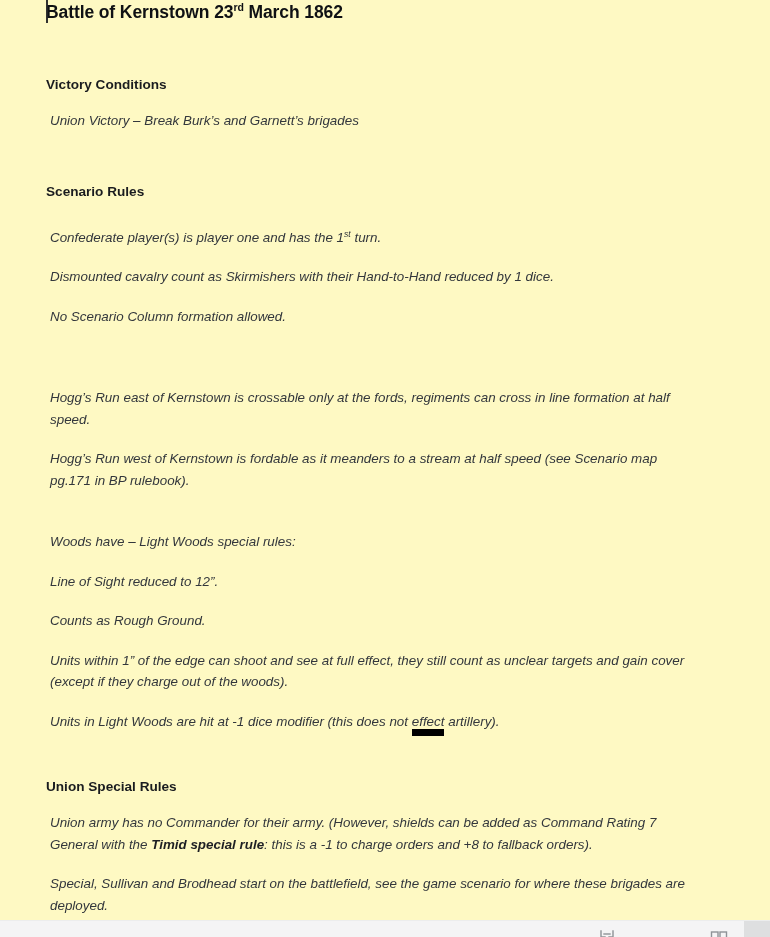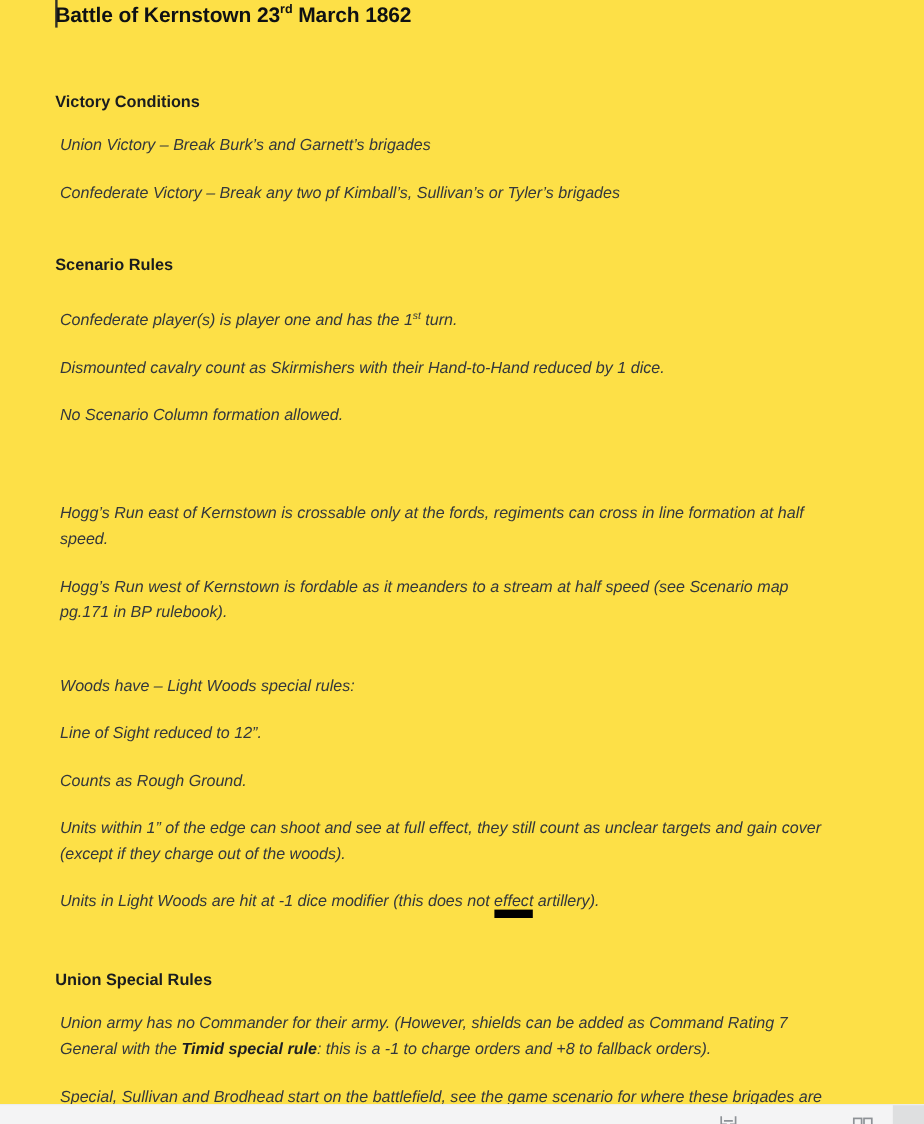--- a/index.html
+++ b/index.html
@@ -15,21 +15,21 @@
     position: relative;
     font-family: "Liberation Sans", sans-serif;
     -webkit-font-smoothing: antialiased;
   }
 
   .doc-page {
     position: absolute;
     left: 0; top: 0;
     width: 770px;
     height: 920px;
-    background: #fde047;
+    background: #fef9c3;
     box-sizing: border-box;
     padding: 0 72px 0 46px;
     overflow: hidden;
   }
 
   .caret {
     position: absolute;
     left: 46px;
     top: 0px;
     width: 1.6px;
@@ -141,21 +141,20 @@
 
   <h1 class="doc-title"><span></span><span title="Battle of Kernstown 23"><span>Battle of Kernstown 23</span><sup>rd</sup><span> March 1862</span></span></h1>
 
   <div class="gap-title-to-vc"></div>
 
   <div>
     <div class="section-heading">Victory Conditions</div>
     <div class="gap-head-to-para"></div>
     <p class="para">Union Victory – Break Burk’s and Garnett’s brigades</p>
     <div class="para-gap"></div>
-    <p class="para">Confederate Victory – Break any two pf Kimball’s, Sullivan’s or Tyler’s brigades</p>
   </div>
 
   <div class="gap-section"></div>
 
   <div>
     <div class="section-heading">Scenario Rules</div>
     <div class="gap-head-to-para"></div>
     <div class="para-gap"></div>
     <p class="para"><span>Confederate player(s) is player one and has the 1</span><sup>st</sup><span> turn.</span></p>
     <div class="para-gap"></div>

